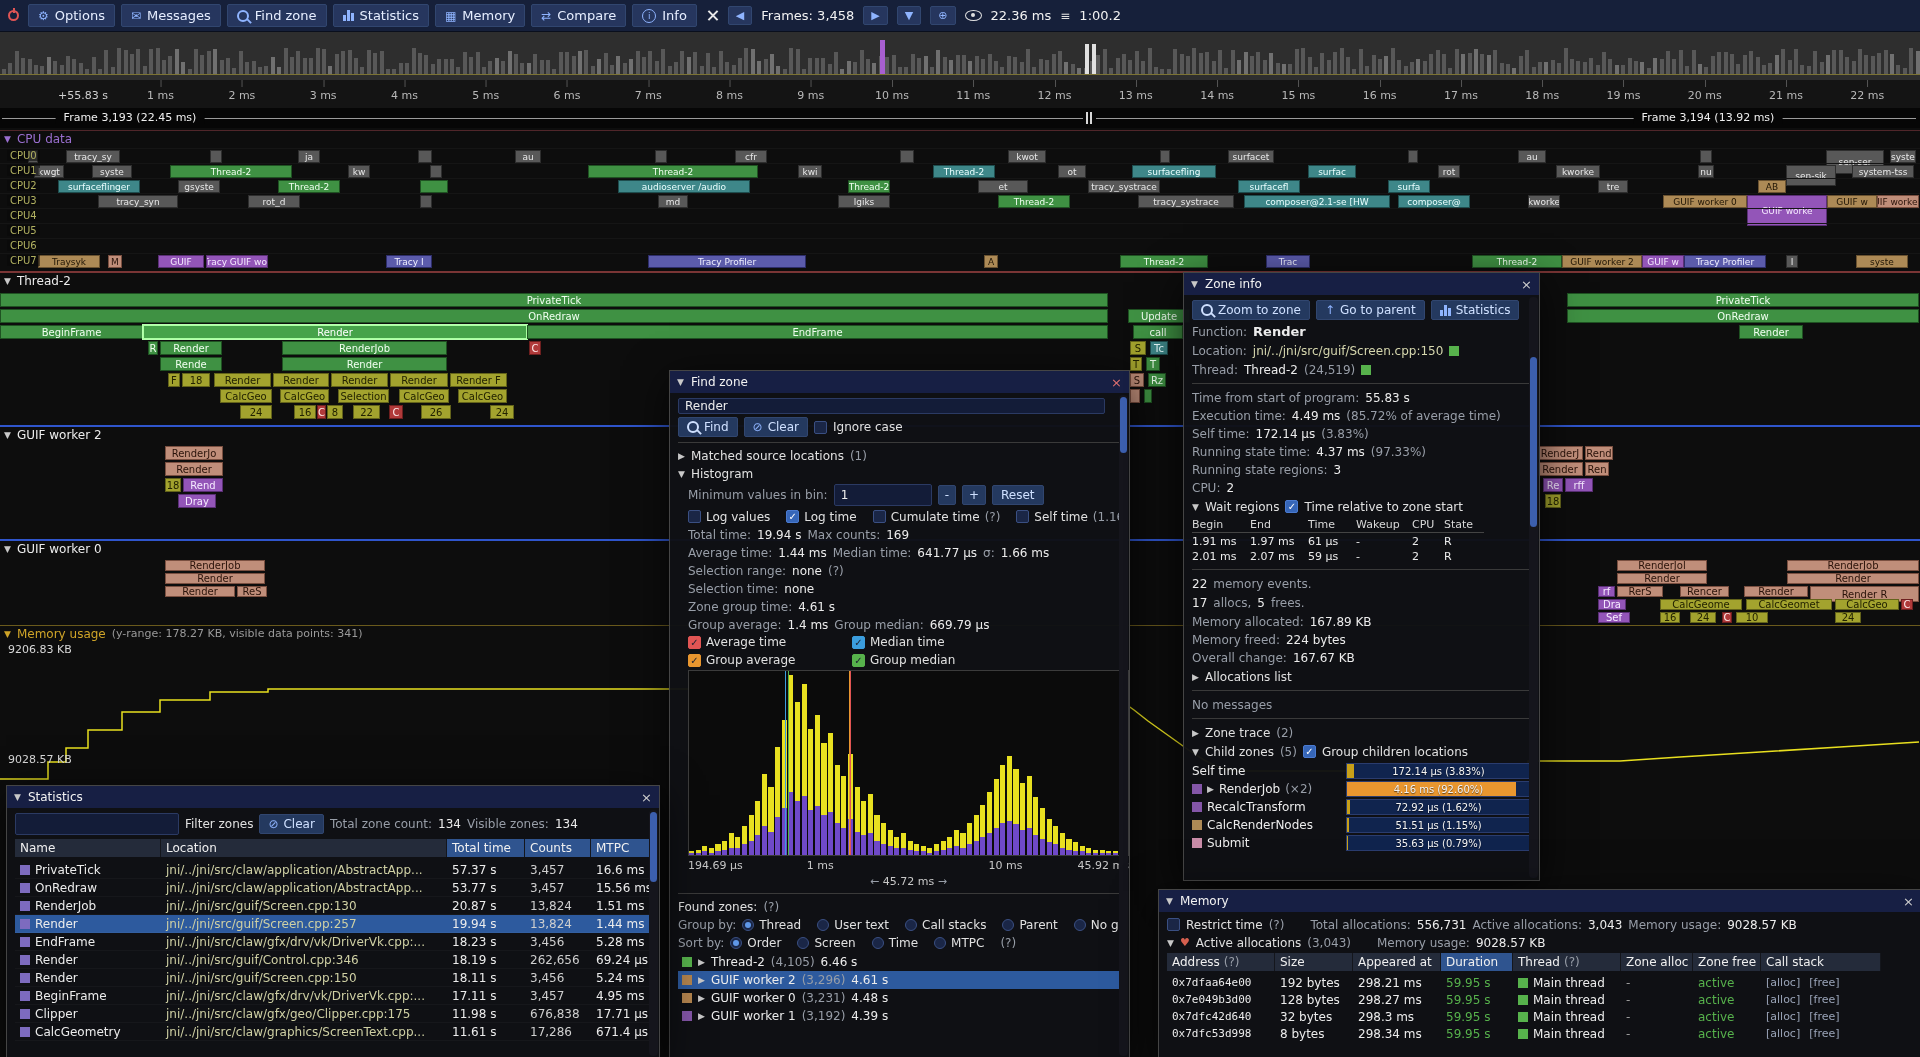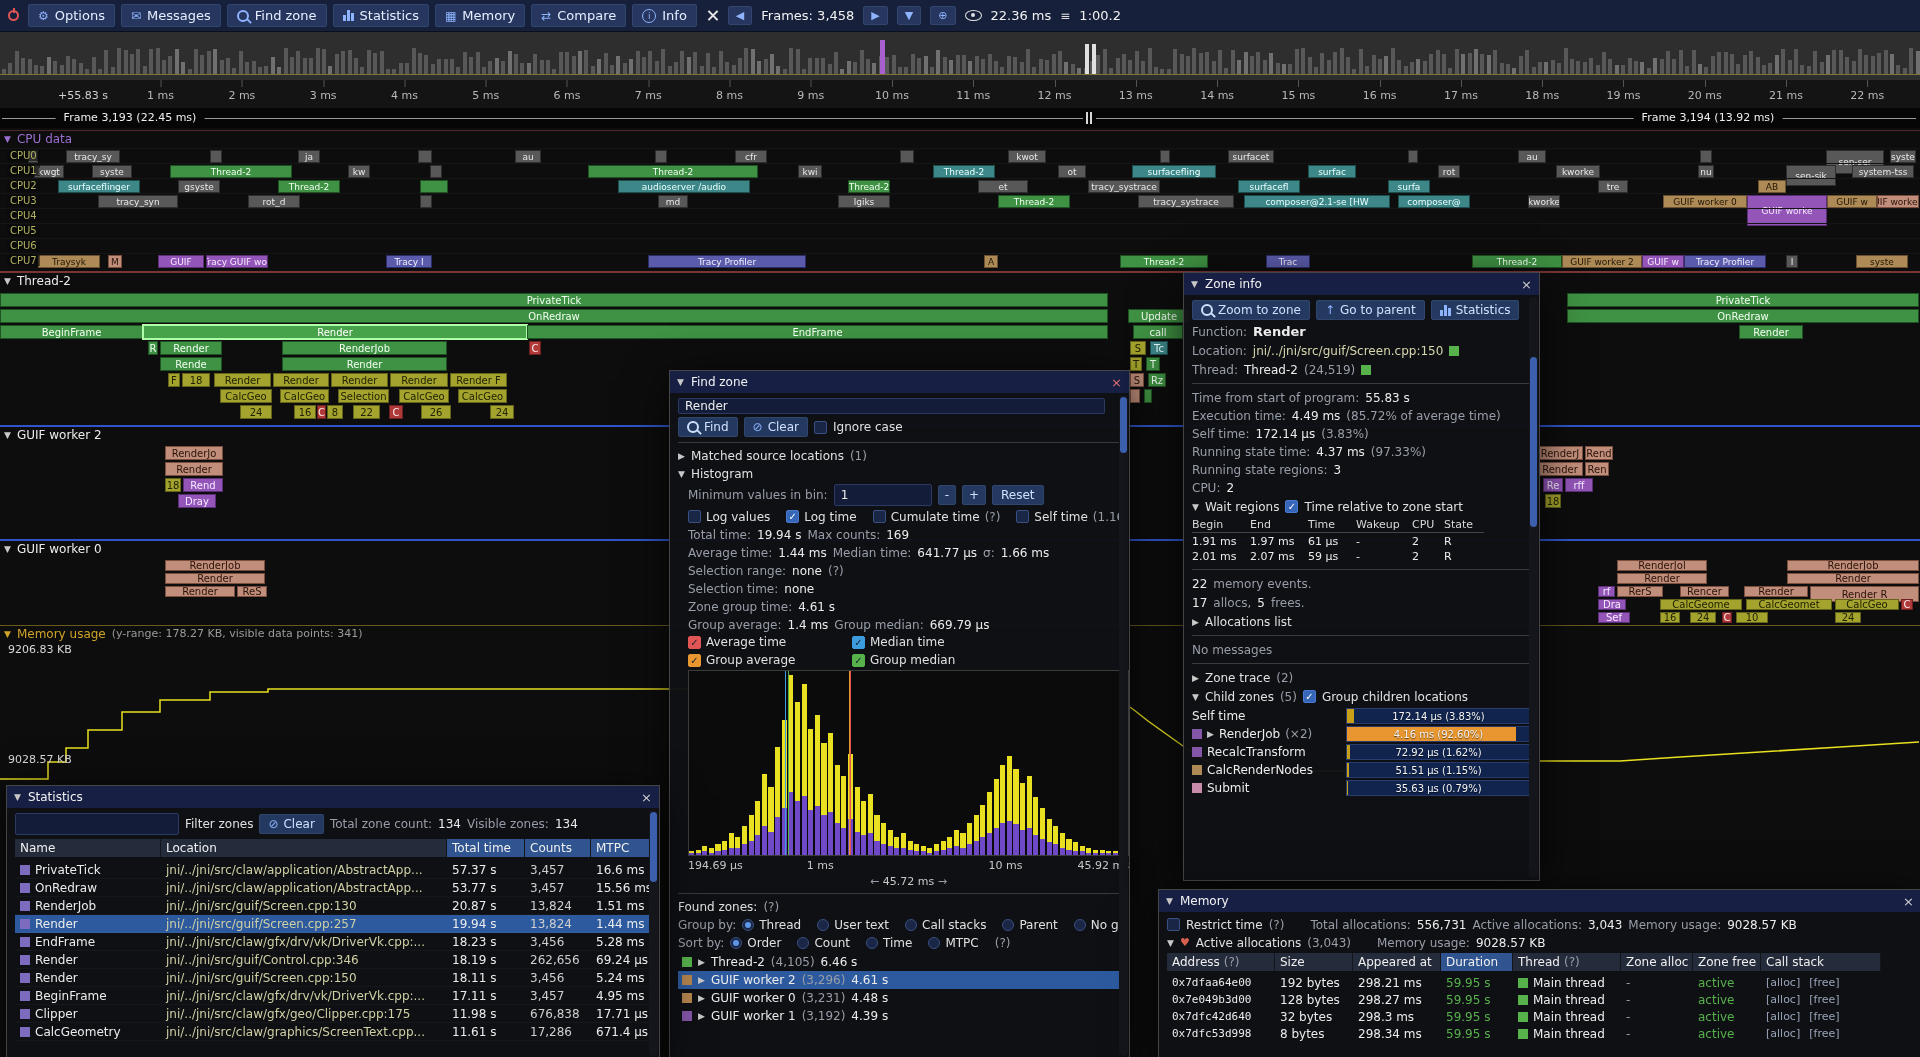--- a/index.html
+++ b/index.html
@@ -1079,21 +1079,21 @@
           </span>
         </div>
       <div class="line" id="fz-sortby">
           <span class="lb">Sort by:</span>
           <span class="ritem">
             <span class="rd on"></span>
             <span>Order</span>
           </span>
           <span class="ritem">
             <span class="rd"></span>
-            <span>Count</span>
+            <span>Screen</span>
           </span>
           <span class="ritem">
             <span class="rd"></span>
             <span>Time</span>
           </span>
           <span class="ritem">
             <span class="rd"></span>
             <span>MTPC</span>
           </span>
           <span class="lb">(?)</span>
@@ -1230,20 +1230,34 @@
       <div class="line">
         <span class="vl">22</span>
         <span class="lb">memory events.</span>
       </div>
       <div class="line">
         <span class="vl">17</span>
         <span class="lb">allocs,</span>
         <span class="vl">5</span>
         <span class="lb">frees.</span>
       </div>
+      <div id="zi-memrows" style="display:flex;flex-direction:column;gap:3px">
+          <div class="line">
+            <span class="lb">Memory allocated:</span>
+            <span class="vl">167.89 KB</span>
+          </div>
+          <div class="line">
+            <span class="lb">Memory freed:</span>
+            <span class="vl">224 bytes</span>
+          </div>
+          <div class="line">
+            <span class="lb">Overall change:</span>
+            <span class="vl">167.67 KB</span>
+          </div>
+        </div>
       <div class="line">
         <span class="tri">▶</span>
         <span>Allocations list</span>
       </div>
       <div class="sep"></div>
       <div class="line lb">No messages</div>
       <div class="sep"></div>
       <div class="line">
         <span class="tri">▶</span>
         <span>Zone trace</span>

